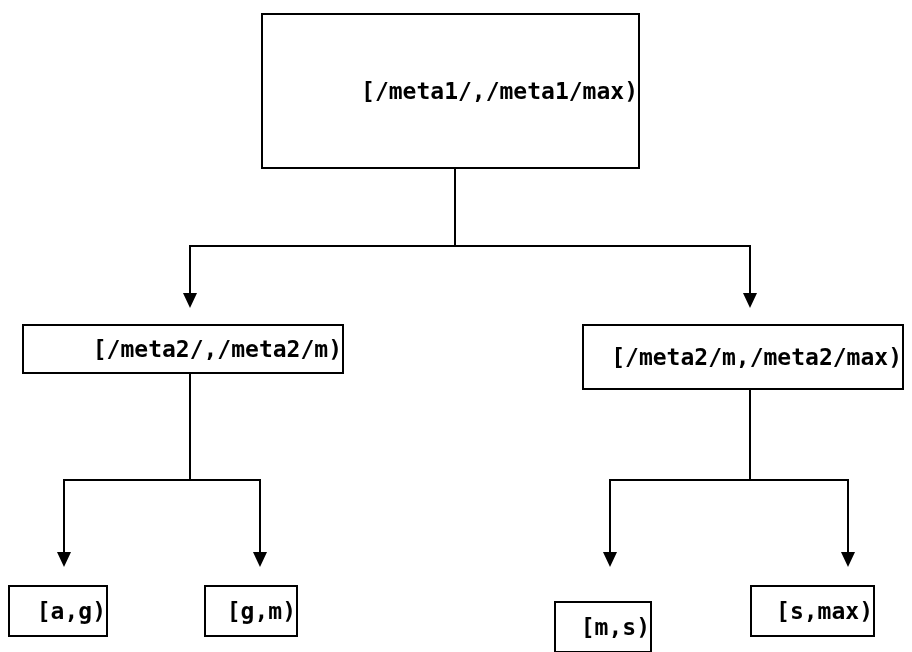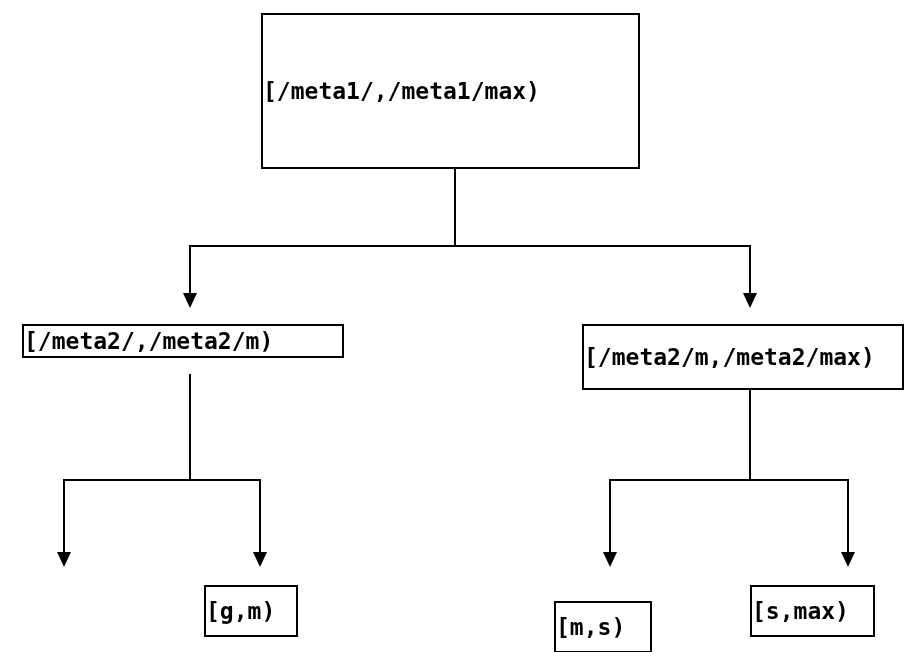--- a/index.html
+++ b/index.html
@@ -22,32 +22,32 @@
     width: 912px;
     height: 652px;
   }
   .node {
     position: absolute;
     box-sizing: border-box;
     border: 2px solid #000000;
     background: #ffffff;
     display: flex;
     align-items: center;
-    justify-content: flex-start;
+    justify-content: flex-end;
   }
   .node-label {
     font-size: 23px;
     font-weight: bold;
     color: #000000;
     letter-spacing: 0;
     white-space: nowrap;
   }
   
   #node-root        { left: 261px; top: 13px;  width: 379px; height: 156px; }
-  #node-left-child  { left: 22px;  top: 324px; width: 322px; height: 34px; }
+  #node-left-child  { left: 22px;  top: 324px; width: 322px; height: 50px; }
   #node-right-child { left: 582px; top: 324px; width: 322px; height: 66px; }
   #node-leaf-ag     { left: 8px;   top: 585px; width: 100px; height: 52px; }
   #node-leaf-gm     { left: 204px; top: 585px; width: 94px;  height: 52px; }
   #node-leaf-ms     { left: 554px; top: 601px; width: 98px;  height: 52px; }
   #node-leaf-smax   { left: 750px; top: 585px; width: 125px; height: 52px; }
 </style>
 </head>
 <body>
 
 <div class="canvas">
@@ -81,20 +81,23 @@
   </div>
 
   <div class="node" id="node-left-child">
     <span class="node-label">[/meta2/,/meta2/m)</span>
   </div>
 
   <div class="node" id="node-right-child">
     <span class="node-label">[/meta2/m,/meta2/max)</span>
   </div>
 
+  <div class="node" id="node-leaf-ag">
+    <span class="node-label">[a,g)</span>
+  </div>
 
   <div class="node" id="node-leaf-gm">
     <span class="node-label">[g,m)</span>
   </div>
 
   <div class="node" id="node-leaf-ms">
     <span class="node-label">[m,s)</span>
   </div>
 
   <div class="node" id="node-leaf-smax">

